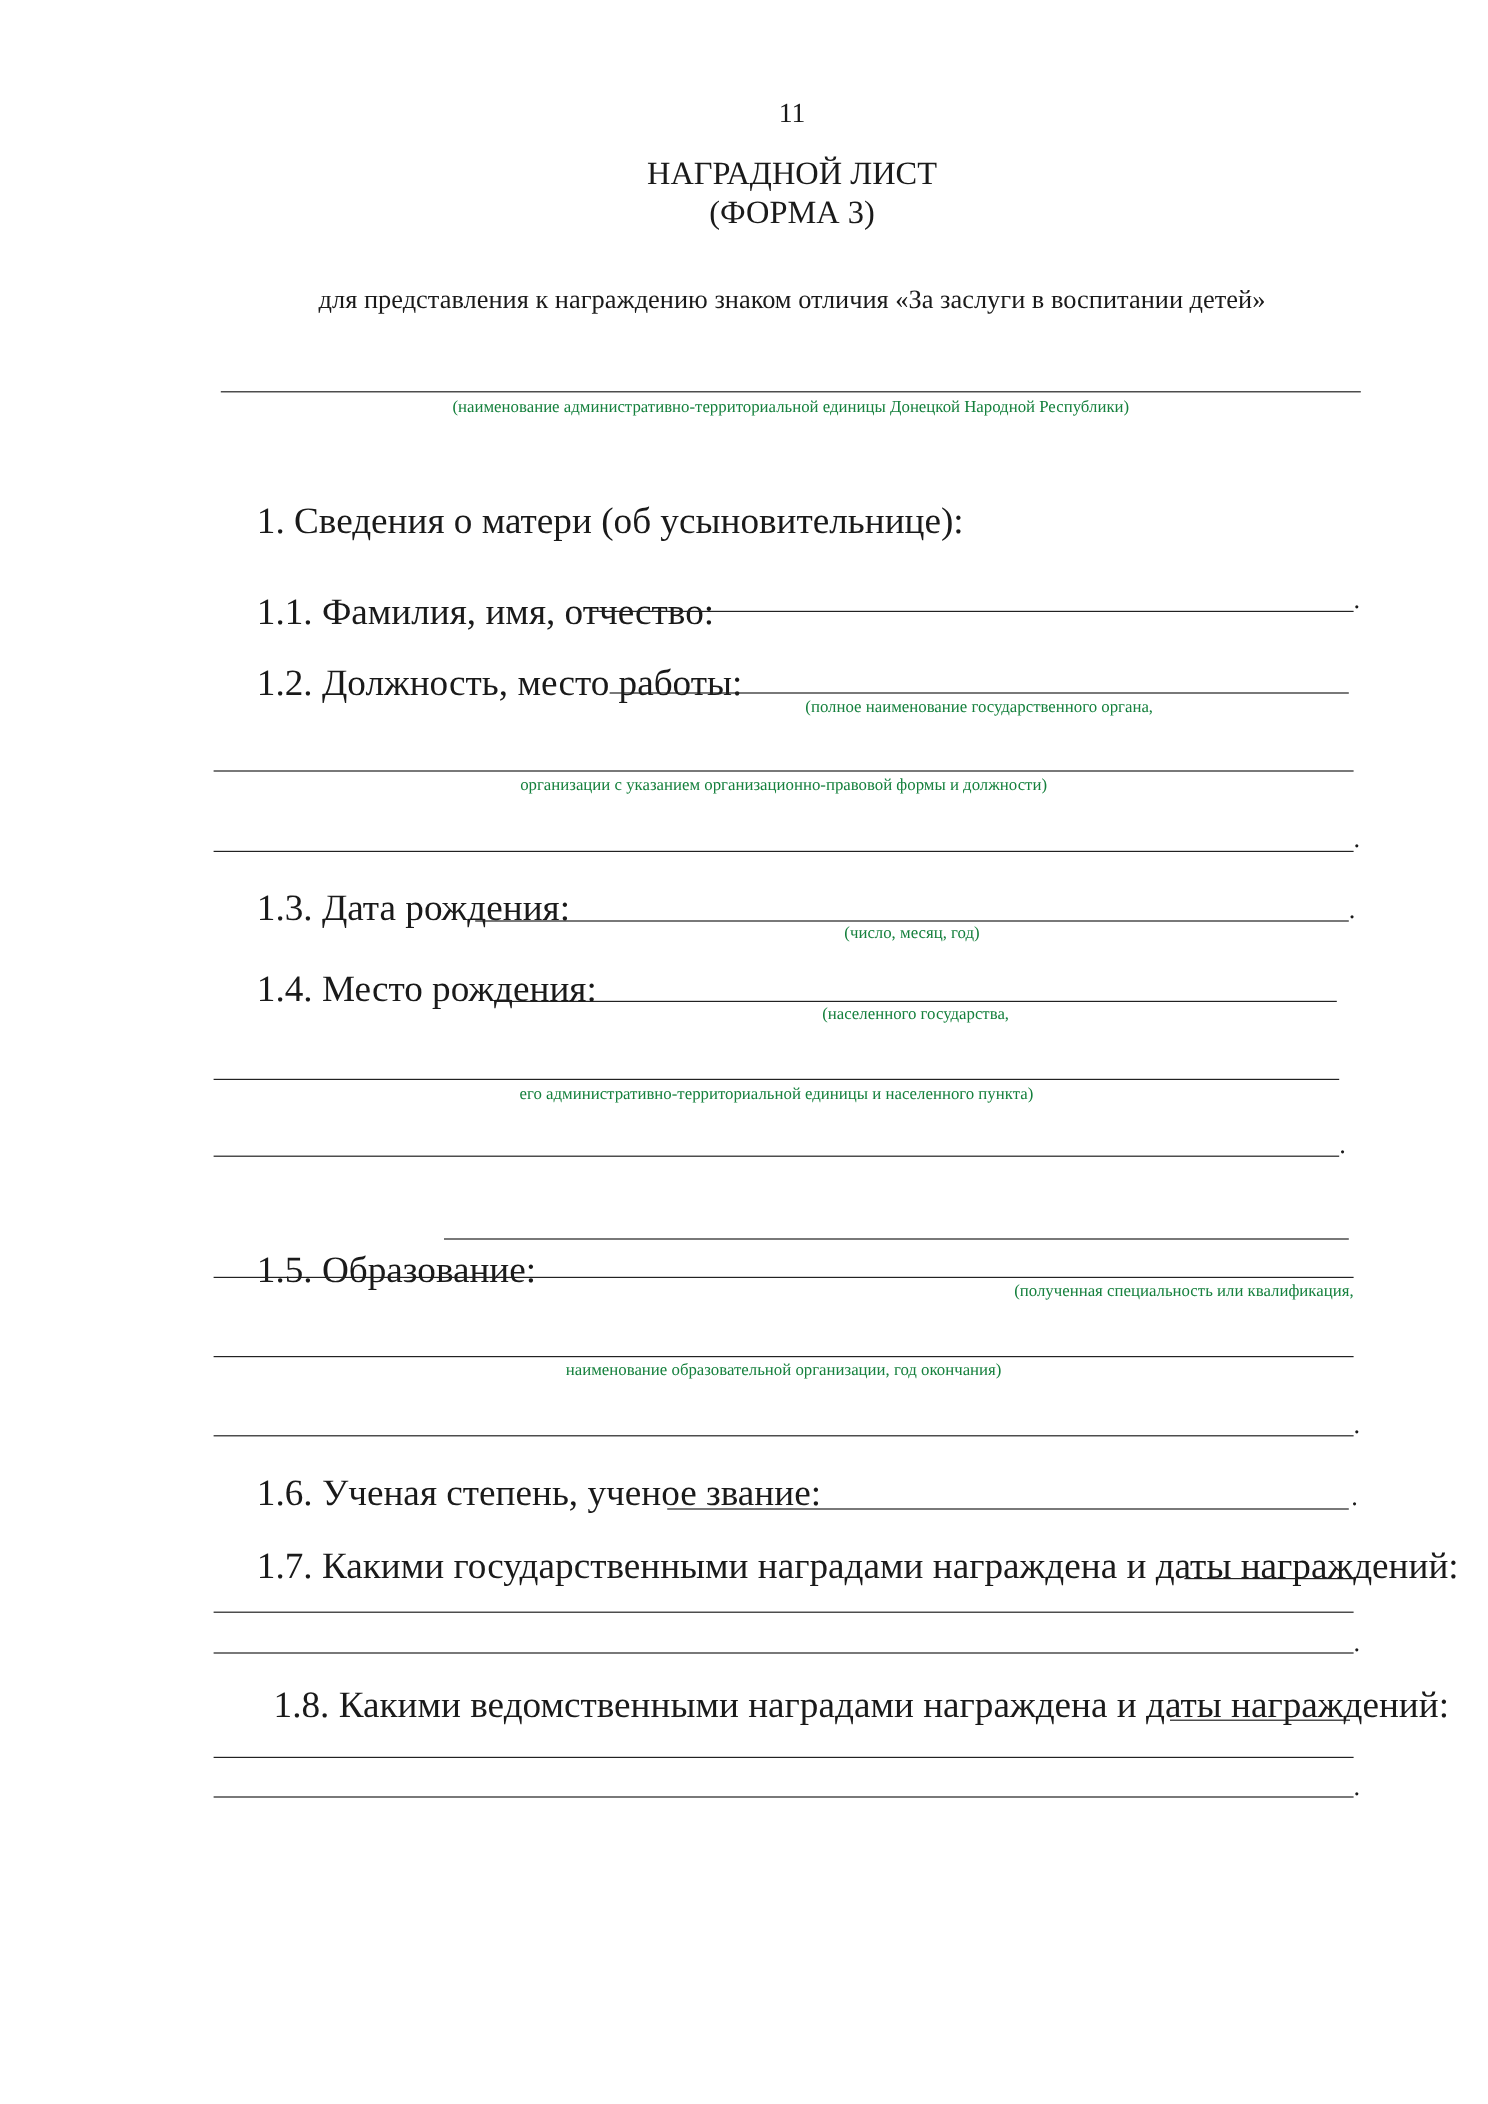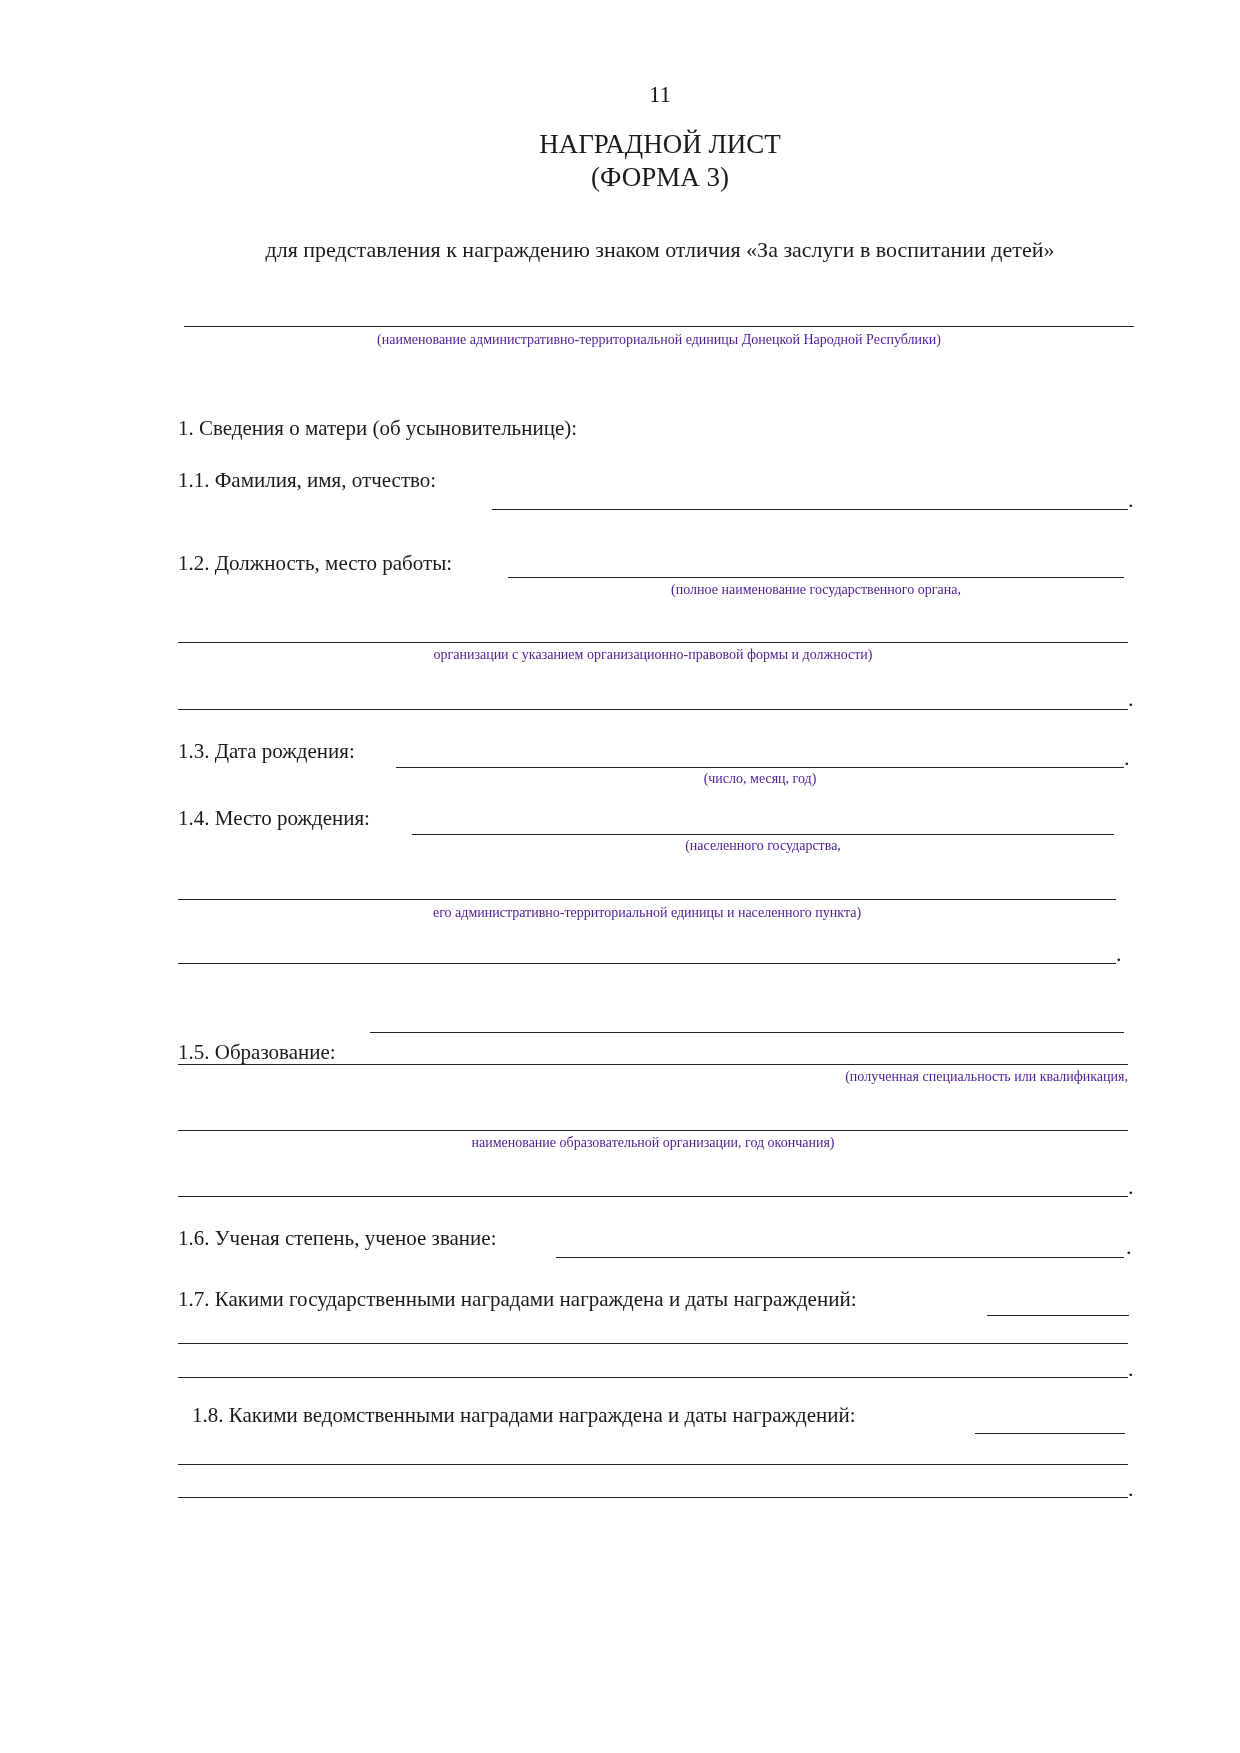--- a/index.html
+++ b/index.html
@@ -5,41 +5,41 @@
   html, body { margin: 0; padding: 0; background: #ffffff; }
   body {
     width: 1240px; height: 1753px; position: relative; overflow: hidden;
     font-family: "Liberation Serif", "DejaVu Serif", serif; color: #1a1a1a;
   }
   .abs { position: absolute; }
   .page-num { left: 0; width: 1320px; top: 82px; text-align: center; font-size: 23px; }
   .title { left: 0; width: 1320px; top: 128px; text-align: center; font-size: 27px; line-height: 33px; }
   .subtitle { left: 0; width: 1320px; top: 237px; text-align: center; font-size: 22px; }
   .hline { position: absolute; height: 0; border-top: 1.6px solid #222; }
-  .caption { position: absolute; font-size: 14px; text-align: center; color: #4c1d95; }
-  .label { position: absolute; font-size: 21px; white-space: nowrap; }
+  .caption { position: absolute; font-size: 14px; text-align: center; color: #15803d; }
+  .label { position: absolute; font-size: 31px; white-space: nowrap; margin-left: 36px; }
   .dot { position: absolute; font-size: 22px; }
   .field-line { position: absolute; height: 0; border-top: 1.6px solid #222; }
 </style>
 </head>
 <body>
 
 <div class="abs page-num">11</div>
 <div class="abs title">
   <div>НАГРАДНОЙ ЛИСТ</div>
   <div>(ФОРМА 3)</div>
 </div>
 <div class="abs subtitle">для представления к награждению знаком отличия «За заслуги в воспитании детей»</div>
 
 <div class="hline" style="left:184px; width:950px; top:326px;"></div>
 <div class="caption" style="left:184px; width:950px; top:332px;">(наименование административно-территориальной единицы Донецкой Народной Республики)</div>
 
 <div class="label" style="left:178px; top:416px;">1. Сведения о матери (об усыновительнице):</div>
 
-<div class="label" style="left:178px; top:468px;">1.1. Фамилия, имя, отчество:</div>
+<div class="label" style="left:178px; top:492px;">1.1. Фамилия, имя, отчество:</div>
 <div class="field-line" style="left:492px; width:636px; top:509px;"></div>
 <span class="dot" style="left:1128px; top:487px;">.</span>
 
 <div class="label" style="left:178px; top:551px;">1.2. Должность, место работы:</div>
 <div class="field-line" style="left:508px; width:616px; top:577px;"></div>
 <div class="caption" style="left:508px; width:616px; top:582px;">(полное наименование государственного органа,</div>
 <div class="field-line" style="left:178px; width:950px; top:642px;"></div>
 <div class="caption" style="left:178px; width:950px; top:647px;">организации с указанием организационно-правовой формы и должности)</div>
 <div class="field-line" style="left:178px; width:950px; top:709px;"></div>
 <span class="dot" style="left:1128px; top:686px;">.</span>

